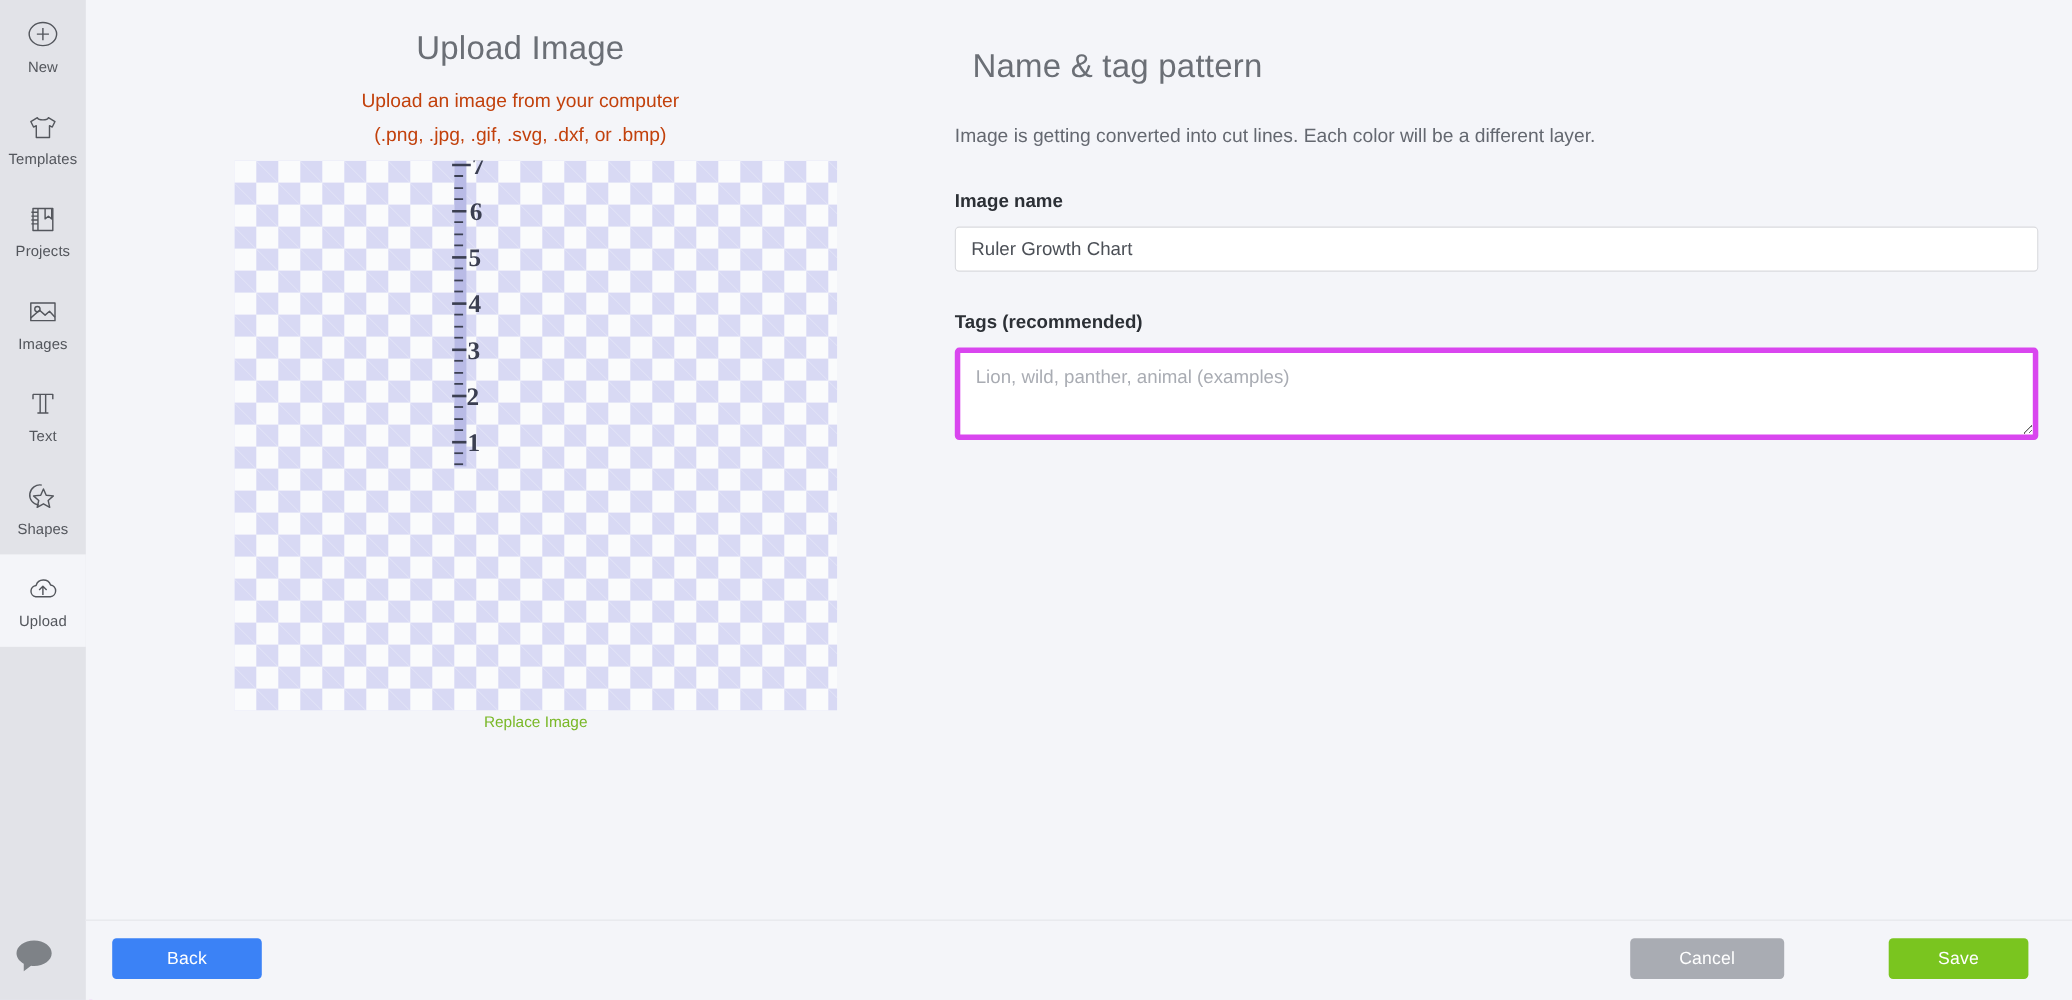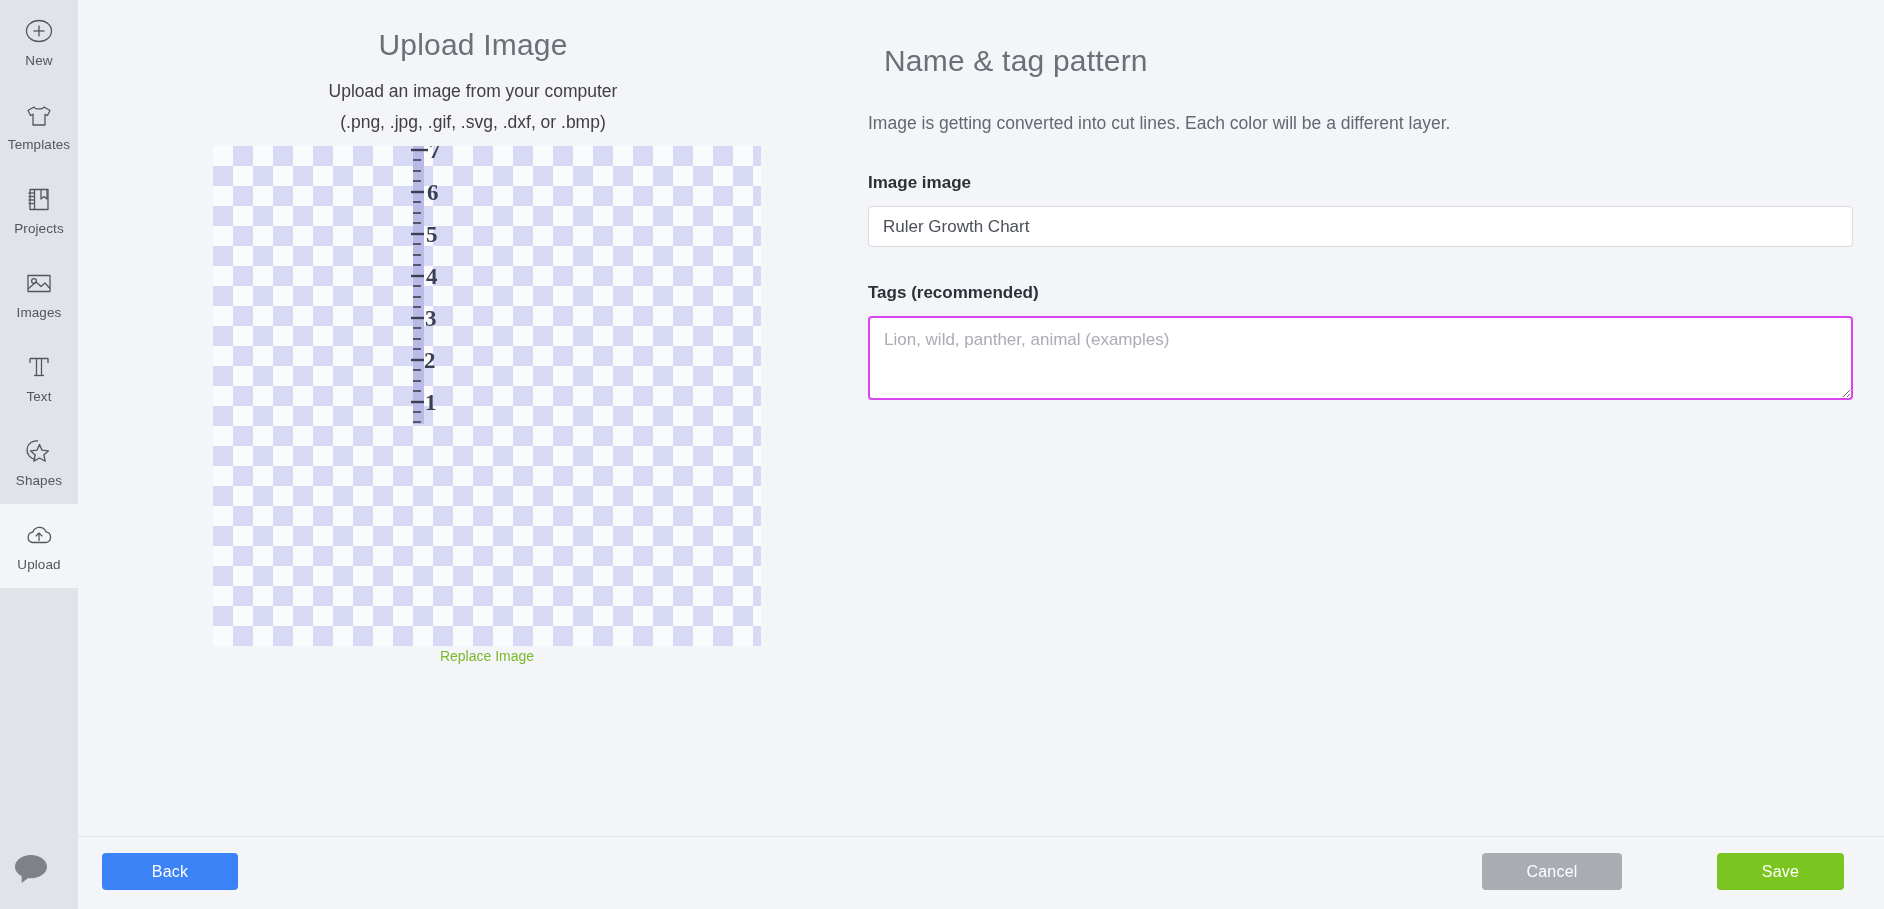--- a/index.html
+++ b/index.html
@@ -91,21 +91,21 @@
     text-align: center;
     font-size: 30px;
     font-weight: 400;
     color: #6b6f76;
     letter-spacing: 0.2px;
   }
   .upload-sub {
     margin: 0;
     text-align: center;
     font-size: 17.5px;
-    color: #404040;
+    color: #c2410c;
     line-height: 1.78;
   }
   #upload-sub-1 { padding-top: 14px; }
 
   #preview-box {
     position: absolute;
     left: 135px;
     top: 146px;
     width: 548px;
     height: 500px;
@@ -190,21 +190,21 @@
     display: block;
     box-sizing: border-box;
     margin-top: 13px;
     width: 985px;
     height: 84px;
     padding: 11px 14px;
     font-family: "Liberation Sans", sans-serif;
     font-size: 17px;
     color: #4b4f56;
     background: #ffffff;
-    border: 2px solid #d946ef;
+    border: 5px solid #d946ef;
     border-radius: 4px;
     outline: none;
     resize: vertical;
     line-height: 1.3;
   }
   #image-name-input::placeholder,
   #tags-input::placeholder { color: #a9acb3; }
 
   
   #footer {
@@ -393,21 +393,21 @@
         </svg>
       </div>
 
       <div id="replace-image-link">Replace Image</div>
     </section>
 
     <section id="form-col">
       <h1 id="form-title">Name &amp; tag pattern</h1>
       <p class="form-desc" id="form-desc-1">Image is getting converted into cut lines. Each color will be a different layer.</p>
 
-      <p class="field-label" id="image-name-label">Image image</p>
+      <p class="field-label" id="image-name-label">Image name</p>
       <input id="image-name-input" type="text" value="Ruler Growth Chart" style="">
 
       <p class="field-label" id="tags-label">Tags (recommended)</p>
       <textarea id="tags-input" placeholder="Lion, wild, panther, animal (examples)" style=""></textarea>
     </section>
   </main>
 
   <footer id="footer">
     <button class="btn" id="back-button">Back</button>
     <button class="btn" id="cancel-button">Cancel</button>

